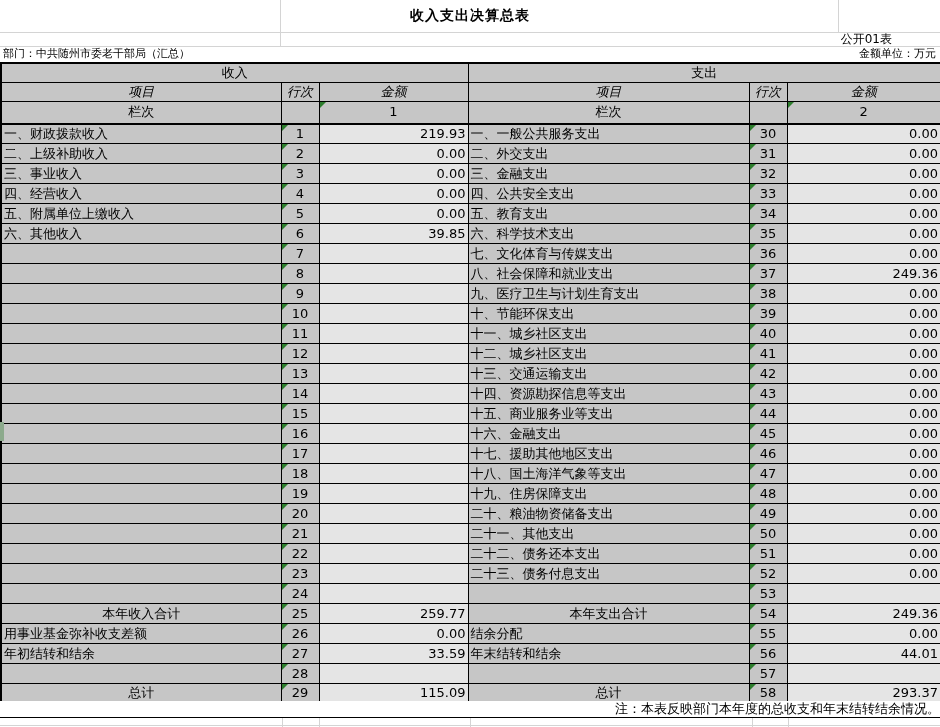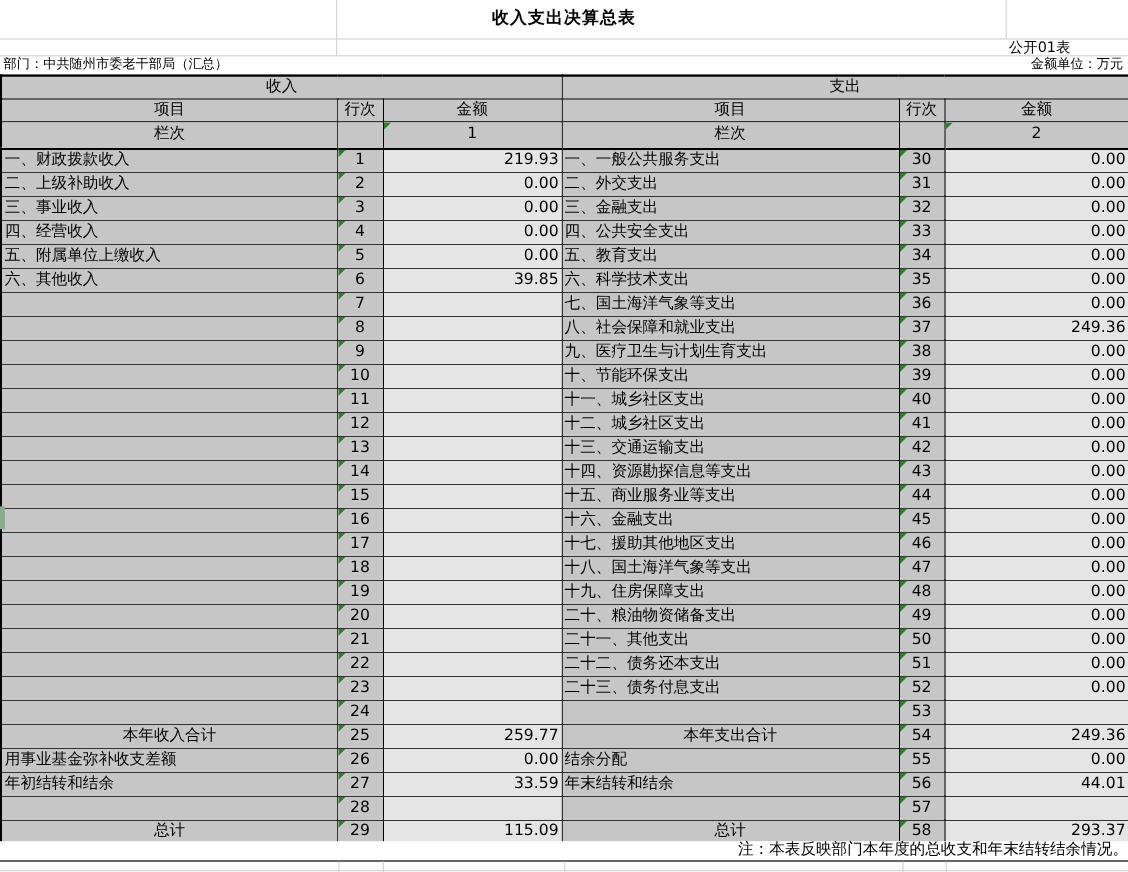--- a/index.html
+++ b/index.html
@@ -32,21 +32,21 @@
   #main-table {
     position:absolute; left:0; top:62px; width:940px;
     border-collapse:collapse; table-layout:fixed;
     font-size:13px;
   }
   #main-table td {
     border:1px solid #000; overflow:hidden; white-space:nowrap;
     position:relative; height:20px; padding:0 2px; line-height:18px;
   }
   #main-table tr.hdr-section td { height:19px; }
-  #main-table tr.hdr-cols td    { height:18px; }
+  #main-table tr.hdr-cols td    { height:18px;font-style:italic; }
   #main-table tr.hdr-lanci td   { height:22px; border-bottom-width:2px; }
   #main-table { border:2px solid #000; }
   td.gray  { background:#c6c6c6; }
   td.white { background:#e5e5e5; }
   td.center { text-align:center; }
   td.amount { text-align:right; padding-right:3px; }
   td.divider-left { border-left-width:2px;margin-top:28px; }
   
   .tri::before {
     content:""; position:absolute; left:0; top:0; width:0; height:0;
@@ -158,21 +158,21 @@
           <td class="gray center tri">6</td>
           <td class="white amount">39.85</td>
           <td class="gray item divider-left">六、科学技术支出</td>
           <td class="gray center tri">35</td>
           <td class="white amount">0.00</td>
         </tr>
         <tr>
           <td class="gray item"></td>
           <td class="gray center tri">7</td>
           <td class="white amount"></td>
-          <td class="gray item divider-left">七、国土海洋气象等支出</td>
+          <td class="gray item divider-left">七、文化体育与传媒支出</td>
           <td class="gray center tri">36</td>
           <td class="white amount">0.00</td>
         </tr>
         <tr>
           <td class="gray item"></td>
           <td class="gray center tri">8</td>
           <td class="white amount"></td>
           <td class="gray item divider-left">八、社会保障和就业支出</td>
           <td class="gray center tri">37</td>
           <td class="white amount">249.36</td>

